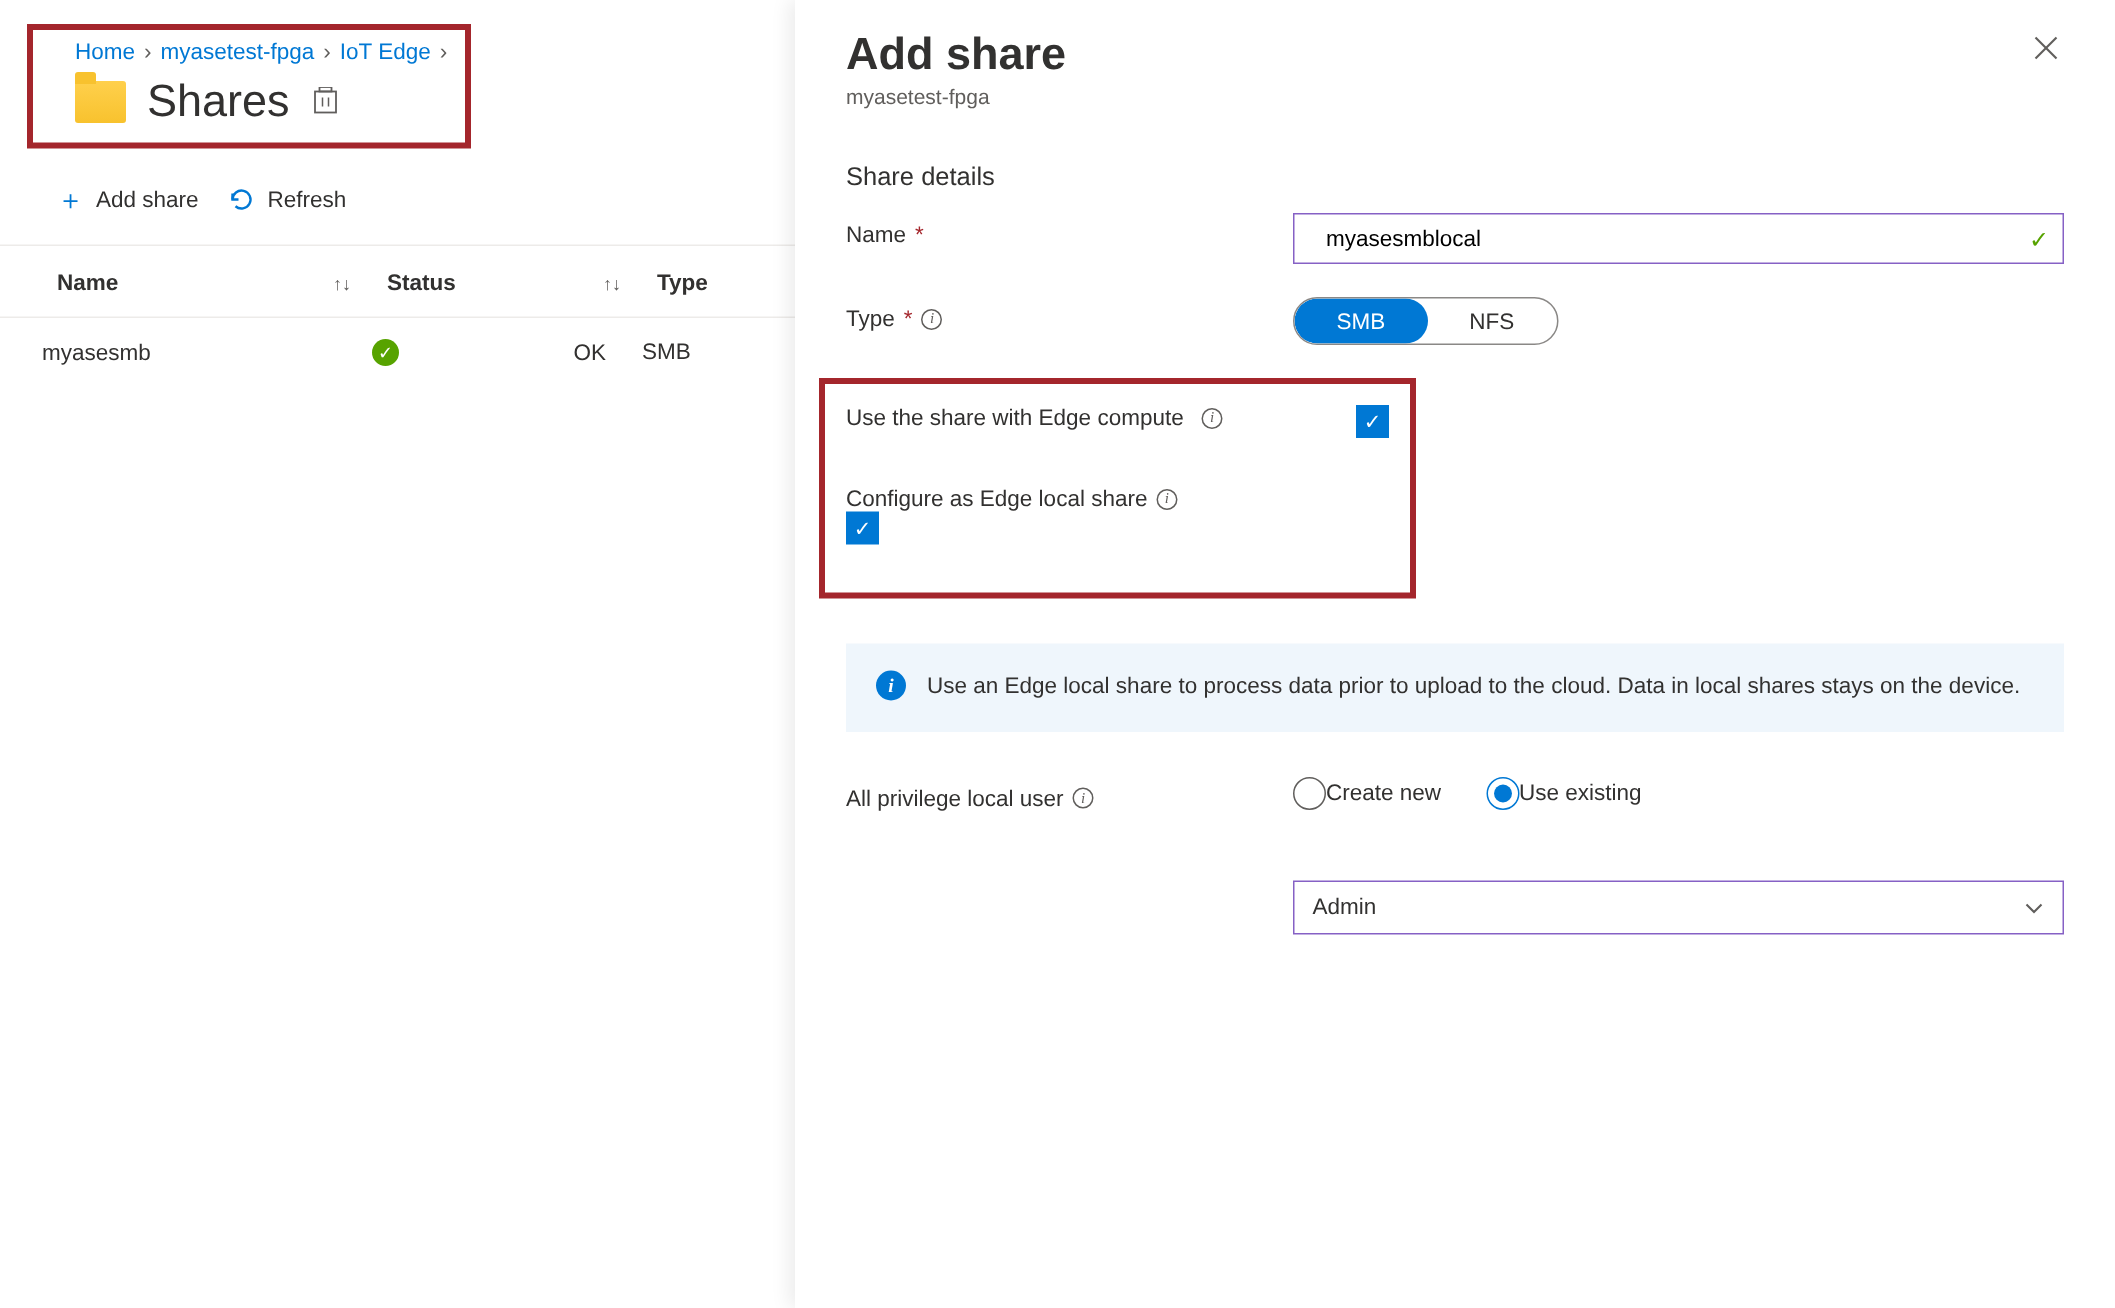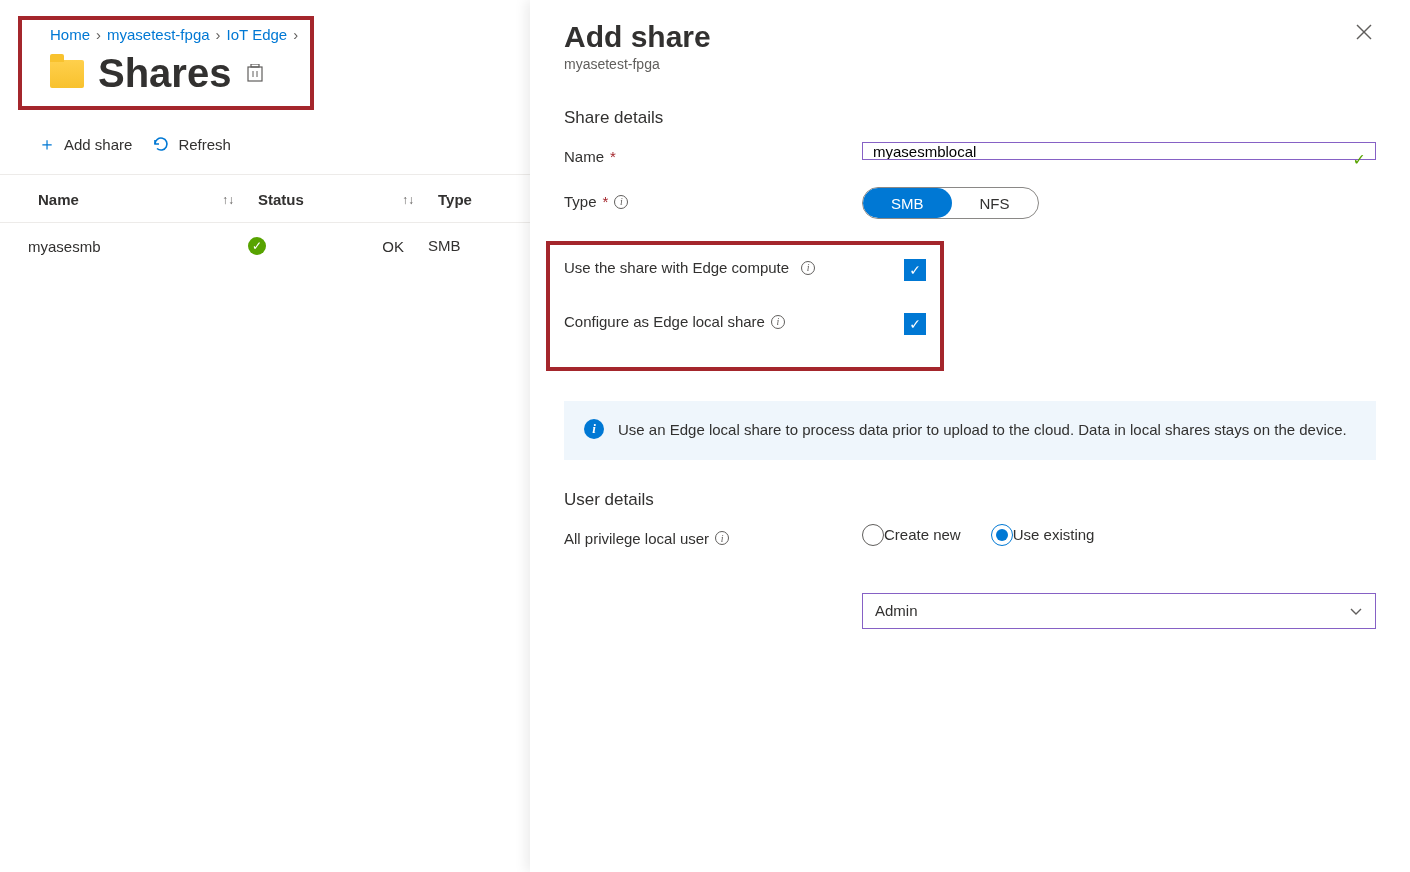--- a/index.html
+++ b/index.html
@@ -6,21 +6,21 @@
 body { font-family: 'Segoe UI', Tahoma, sans-serif; font-size: 14px; color: #323130; background: #fff; width: 1410px; height: 872px; overflow: hidden; position: relative; }
 
 .main-area { position: absolute; left: 0; top: 0; width: 530px; height: 872px; padding: 16px 0 0 0; }
 .highlight-box { border: 4px solid #a4262c; padding: 6px 12px 10px 28px; display: inline-block; margin-left: 18px; }
 .breadcrumb { font-size: 15px; color: #605e5c; display: flex; align-items: center; gap: 6px; }
 .breadcrumb a { color: #0078d4; text-decoration: none; }
 .chev { color: #605e5c; }
 .title-row { display: flex; align-items: center; gap: 14px; margin-top: 8px; }
 .folder-icon { width: 34px; height: 28px; background: linear-gradient(#ffd04c,#f8c22e); border-radius: 2px; position: relative; }
 .folder-icon::before { content:""; position:absolute; top:-6px; left:0; width:14px; height:8px; background:#f8c22e; border-radius:2px 2px 0 0; }
-.page-title { font-size: 40px; font-weight: 700; }
+.page-title { font-size: 30px; font-weight: 400; }
 .pin-icon { color: #605e5c; }
 
 .toolbar { display: flex; gap: 20px; padding: 22px 0 18px 38px; border-bottom: 1px solid #edebe9; }
 .toolbar-btn { display: flex; align-items: center; gap: 8px; color: #323130; cursor: pointer; font-size: 15px; }
 .toolbar-btn .plus { color: #0078d4; font-size: 18px; font-weight: 300; }
 .toolbar-btn .refresh { color: #0078d4; }
 
 .table-header { display: flex; padding: 16px 0 14px 38px; border-bottom: 1px solid #edebe9; font-weight: 600; font-size: 15px; }
 .col-name { width: 220px; display: flex; align-items: center; justify-content: space-between; padding-right: 24px; }
 .col-status { width: 180px; display: flex; align-items: center; justify-content: space-between; padding-right: 24px; }
@@ -37,33 +37,33 @@
 .panel-subtitle { font-size: 14px; color: #605e5c; margin-top: 2px; }
 .close-btn { font-size: 18px; color: #605e5c; cursor: pointer; padding: 4px; }
 
 .panel-body { flex: 1; padding: 20px 34px; overflow: auto; }
 .section-label { font-size: 17px; color: #323130; margin-bottom: 14px; }
 .form-row { display: flex; align-items: flex-start; margin-bottom: 22px; }
 .form-label { width: 298px; font-size: 15px; color: #323130; display: flex; align-items: center; gap: 6px; padding-top: 6px; }
 .req { color: #a4262c; }
 .info-icon { width: 14px; height: 14px; border: 1px solid #605e5c; border-radius: 50%; display: inline-flex; align-items: center; justify-content: center; font-size: 10px; color: #605e5c; font-style: italic; font-family: Georgia, serif; }
 .form-control { flex: 1; }
-.text-input { width: 100%; height: 18px; border: 1px solid #8661c5; padding: 0 36px 0 10px; font-size: 15px; outline: none; }
+.text-input { width: 100%; height: 34px; border: 1px solid #8661c5; padding: 0 36px 0 21px; font-size: 15px; outline: none; }
 .input-wrap { position: relative; }
 .valid-check { position: absolute; right: 10px; top: 8px; color: #57a300; font-size: 16px; }
 
 .toggle-group { display: inline-flex; border: 1px solid #8a8886; border-radius: 18px; overflow: hidden; height: 32px; }
 .toggle-opt { padding: 0 28px; display: flex; align-items: center; font-size: 15px; cursor: pointer; }
 .toggle-opt.active { background: #0078d4; color: #fff; border-radius: 18px; }
 
 .checkbox-section { border: 4px solid #a4262c; padding: 14px 14px 24px 14px; margin: 0 0 30px -18px; width: 398px; }
 .check-row { display: flex; align-items: flex-start; justify-content: space-between; margin-bottom: 8px; }
 .check-label { font-size: 15px; display: flex; align-items: center; gap: 6px; flex-wrap: wrap; max-width: 290px; }
 .checkbox { width: 22px; height: 22px; background: #0078d4; display: flex; align-items: center; justify-content: center; color: #fff; font-size: 14px; cursor: pointer; }
-.check-row + .check-row { margin-top: 32px; }
+.check-row + .check-row { margin-top: 32px; flex-direction: column; }
 
 .info-banner { background: #eff6fc; padding: 18px 20px; display: flex; gap: 14px; margin: 8px 0 30px 0; font-size: 15px; line-height: 1.5; }
 .info-banner-icon { width: 20px; height: 20px; border-radius: 50%; background: #0078d4; color: #fff; display: flex; align-items: center; justify-content: center; font-weight: bold; font-size: 13px; flex-shrink: 0; font-style: italic; font-family: Georgia, serif; }
 
 .radio-group { display: flex; gap: 30px; }
 .radio-opt { display: flex; align-items: center; font-size: 15px; cursor: pointer; }
 .radio-circle { width: 22px; height: 22px; border: 1.5px solid #605e5c; border-radius: 50%; display: flex; align-items: center; justify-content: center; }
 .radio-circle.checked { border-color: #0078d4; }
 .radio-dot { width: 12px; height: 12px; background: #0078d4; border-radius: 50%; }
 
@@ -203,21 +203,20 @@
         </div>
         <div class="checkbox">✓</div>
       </div>
     </div>
 
     <div class="info-banner">
       <div class="info-banner-icon">i</div>
       <div>Use an Edge local share to process data prior to upload to the cloud. Data in local shares stays on the device.</div>
     </div>
 
-    <div class="section-label">User details</div>
 
     <div class="form-row">
       <div class="form-label">
         <span>All privilege local user</span>
         <span class="info-icon">i</span>
       </div>
       <div class="form-control radio-group">
         <div class="radio-opt">
           <div class="radio-circle"></div>
           <span>Create new</span>

